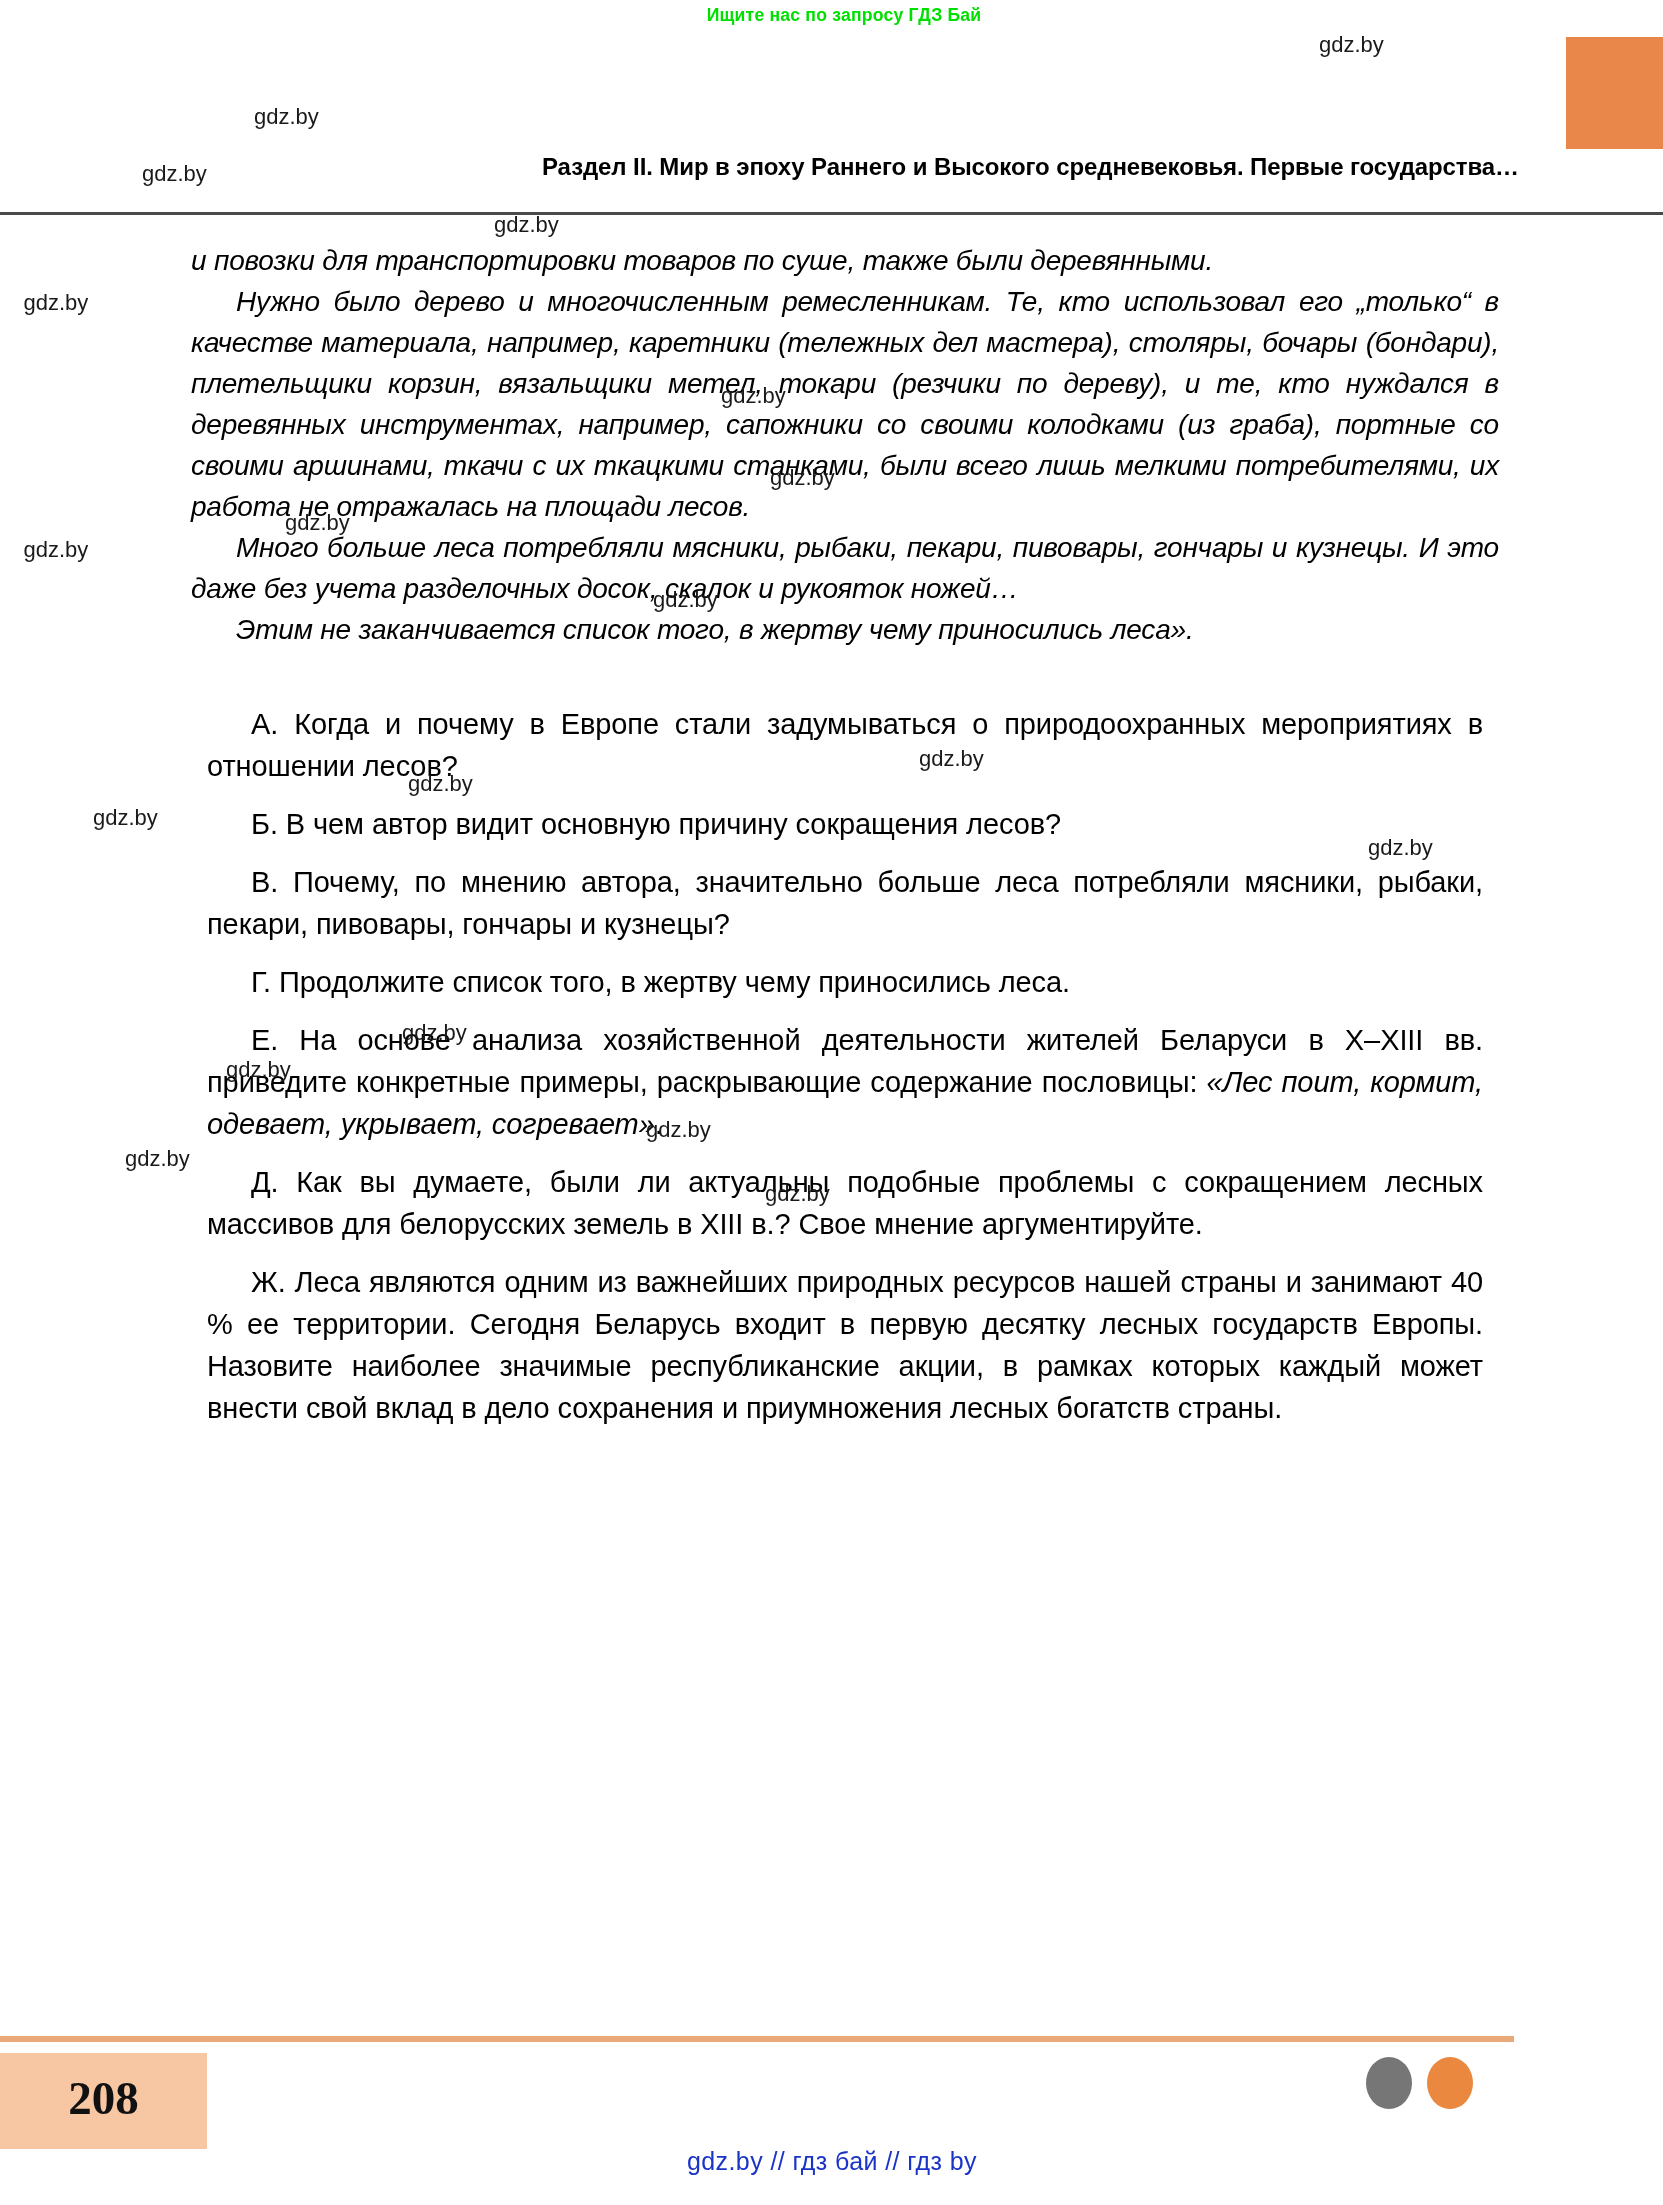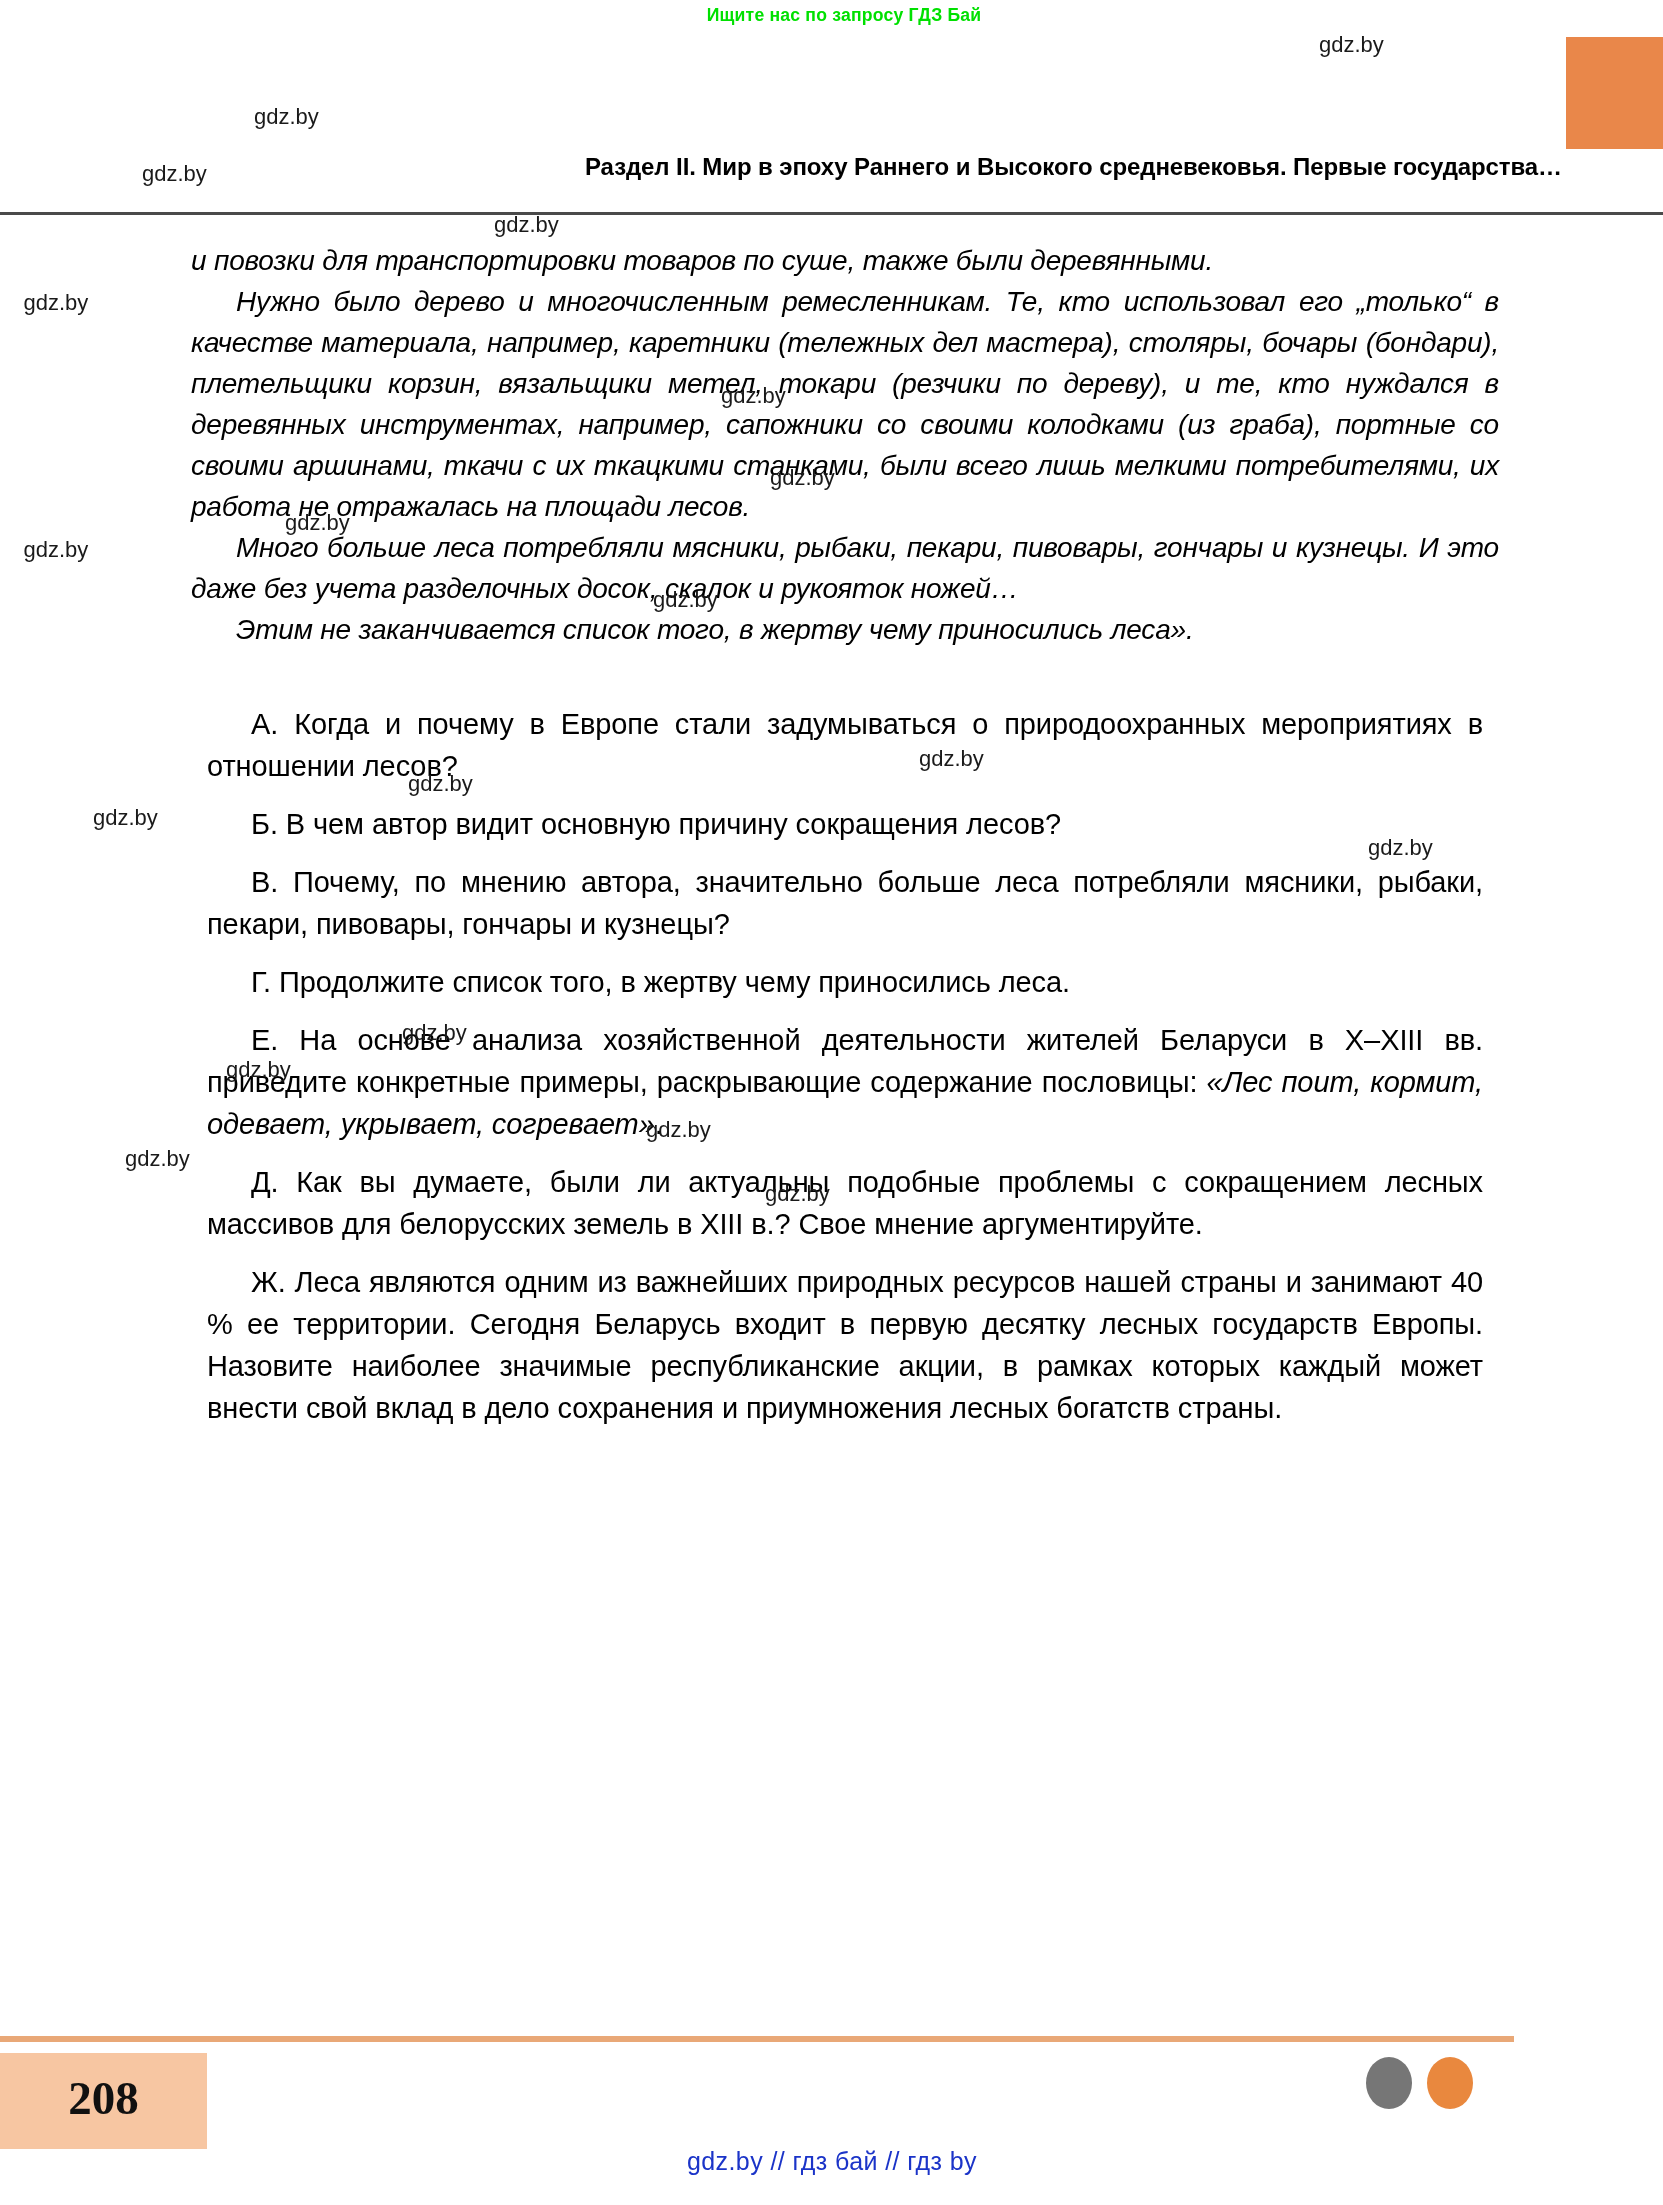--- a/index.html
+++ b/index.html
@@ -45,21 +45,20 @@
     position: absolute;
     left: 0;
     top: 153px;
     width: 1519px;
     text-align: right;
     font-family: "Liberation Sans", sans-serif;
     font-weight: bold;
     font-size: 24px;
     letter-spacing: -0.1px;
     color: #000;
-    padding-left: 43px;
   }
   #head-rule {
     position: absolute;
     left: 0;
     top: 212px;
     width: 1664px;
     height: 2.5px;
     background: #4a4a4a;
   }
 

